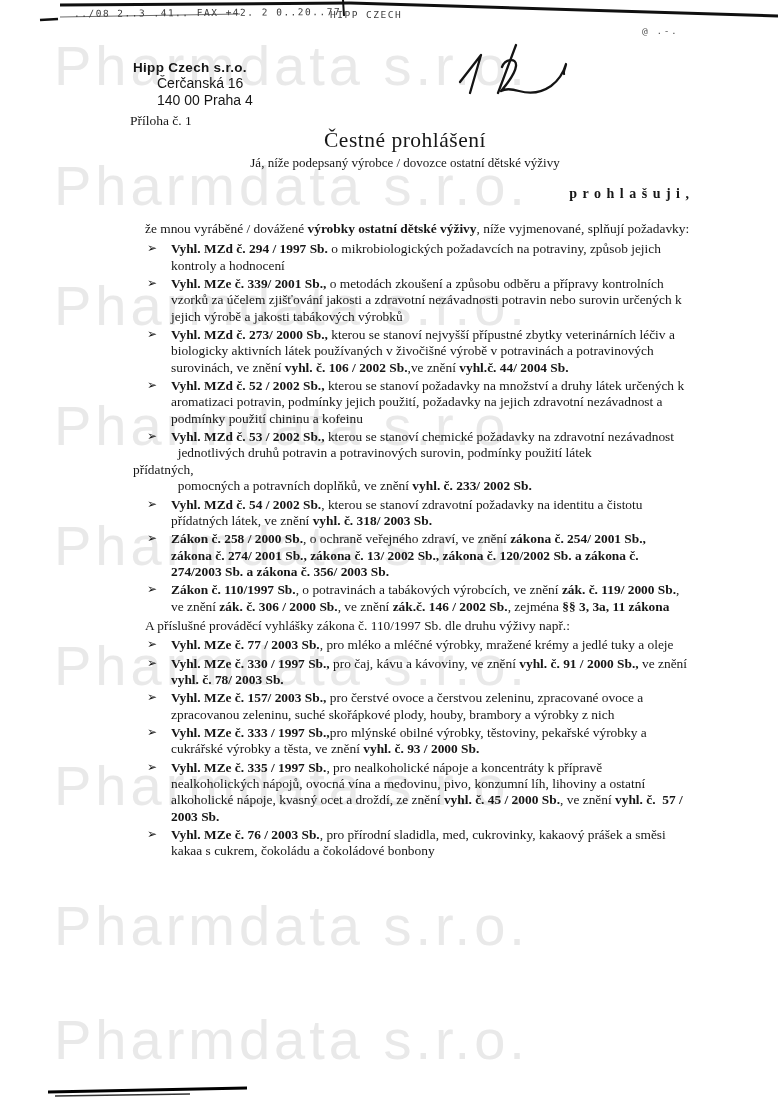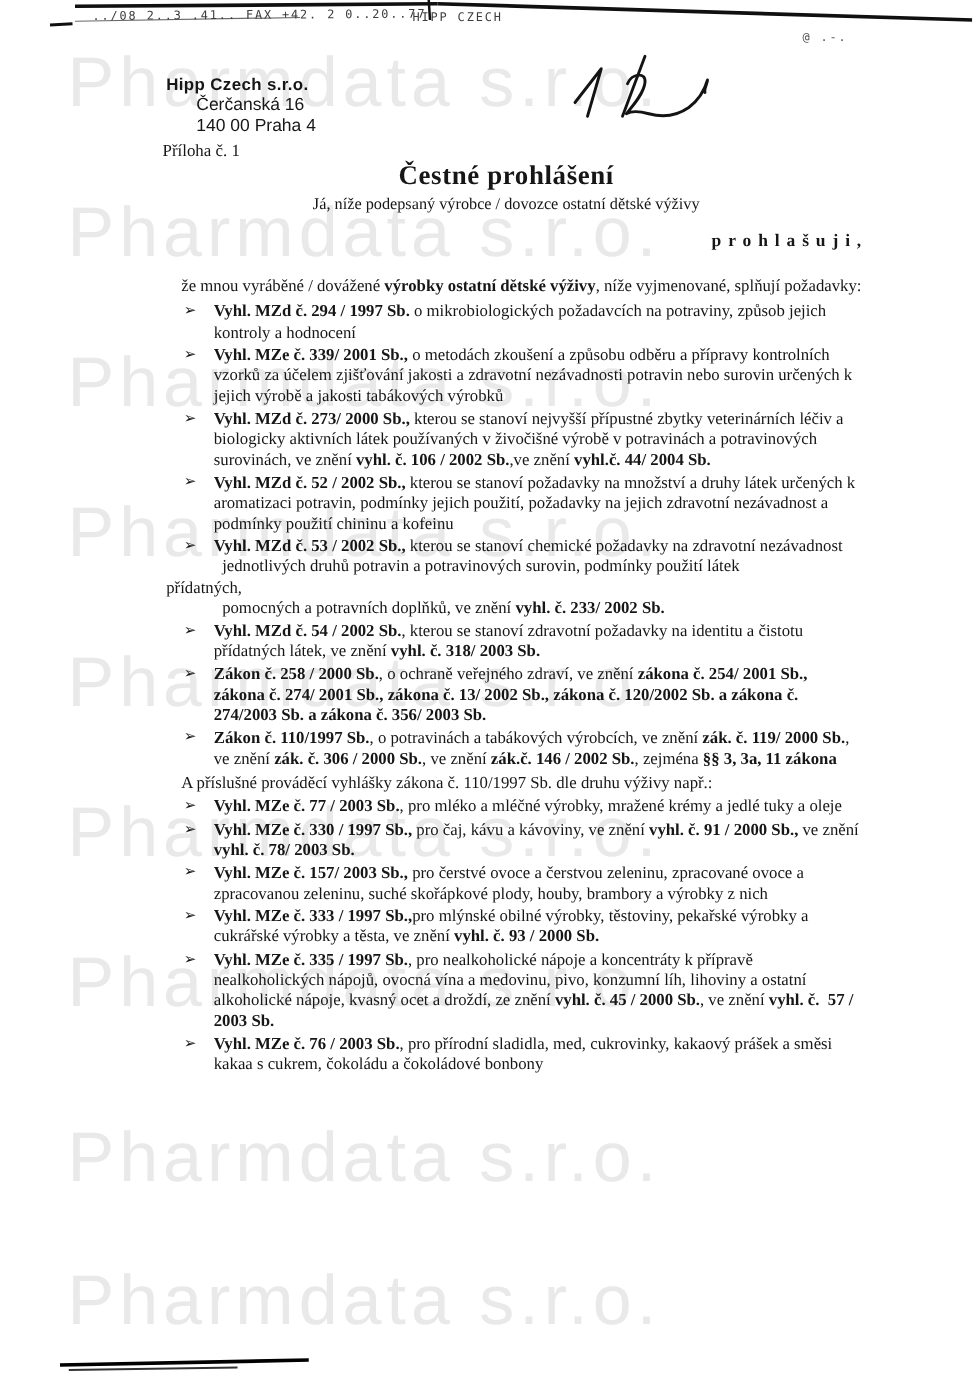--- a/index.html
+++ b/index.html
@@ -23,21 +23,21 @@
   .fax-center{top:9px;left:330px;}
   .fax-right{top:25px;left:642px;color:#555;}
   
   .sender{position:absolute;top:60px;left:133px;z-index:2;
           font-family:Liberation Sans, sans-serif;}
   .sender-name{font-size:13.5px;font-weight:700;letter-spacing:.3px;}
   .sender-addr{font-size:14px;margin-left:24px;line-height:1.2;}
   .attachment{position:absolute;top:113px;left:130px;z-index:2;font-size:13.5px;}
   
   .title-block{position:absolute;top:128px;left:120px;width:570px;text-align:center;z-index:2;}
-  .doc-title{font-size:21.5px;font-weight:700;letter-spacing:.5px;}
+  .doc-title{font-size:21.5px;font-weight:400;letter-spacing:.5px;}
   .doc-subtitle{font-size:13px;margin-top:2px;}
   .declaration{font-size:14px;font-weight:700;margin-top:15px;letter-spacing:1px;text-align:right;}
   
   .body-block{position:absolute;top:221px;left:145px;width:545px;z-index:2;
               font-size:13.4px;line-height:1.22;}
   .intro{margin:0 0 4px 0;}
   .interlude{margin:3px 0 3px 0;}
   .legal-list{margin:0;}
   .li{position:relative;padding-left:26px;margin-bottom:2px;}
   .bullet{position:absolute;left:2px;top:0;font-size:12px;color:#141414;}

